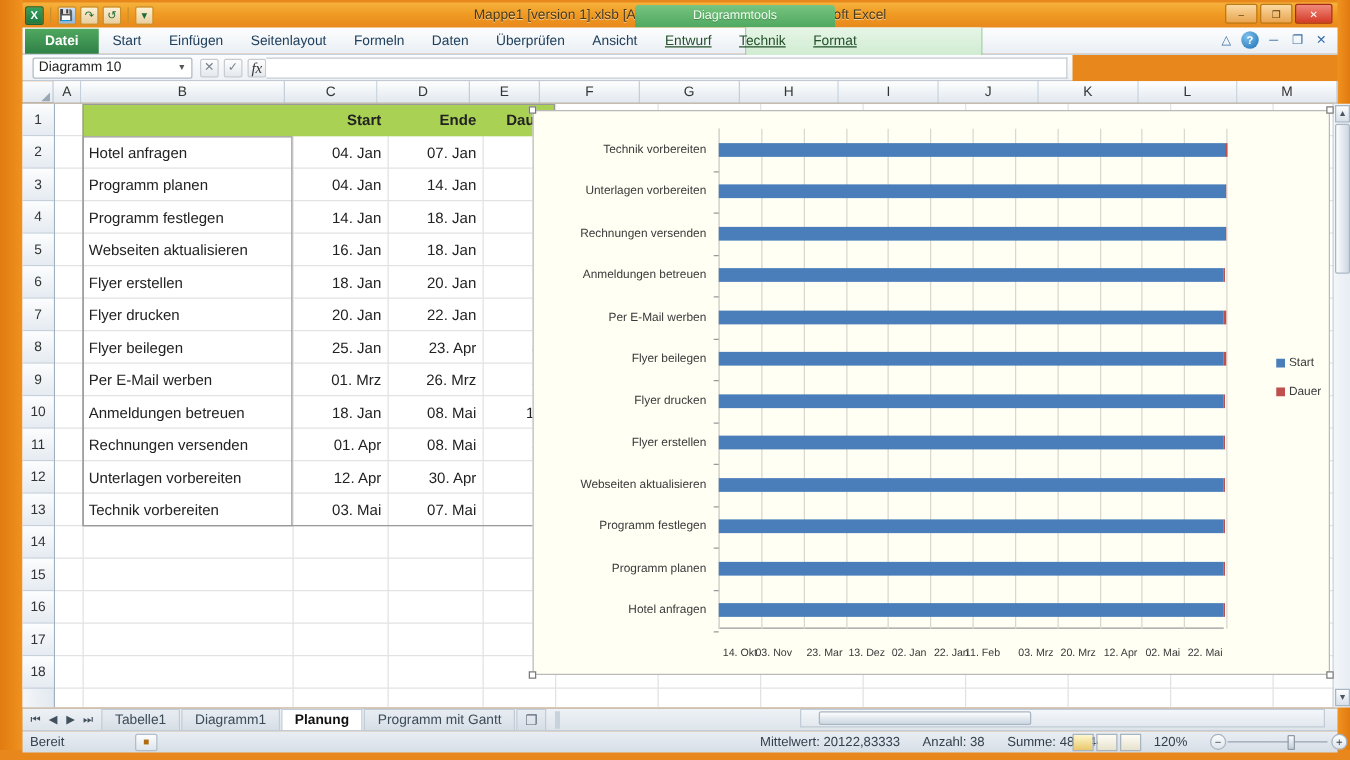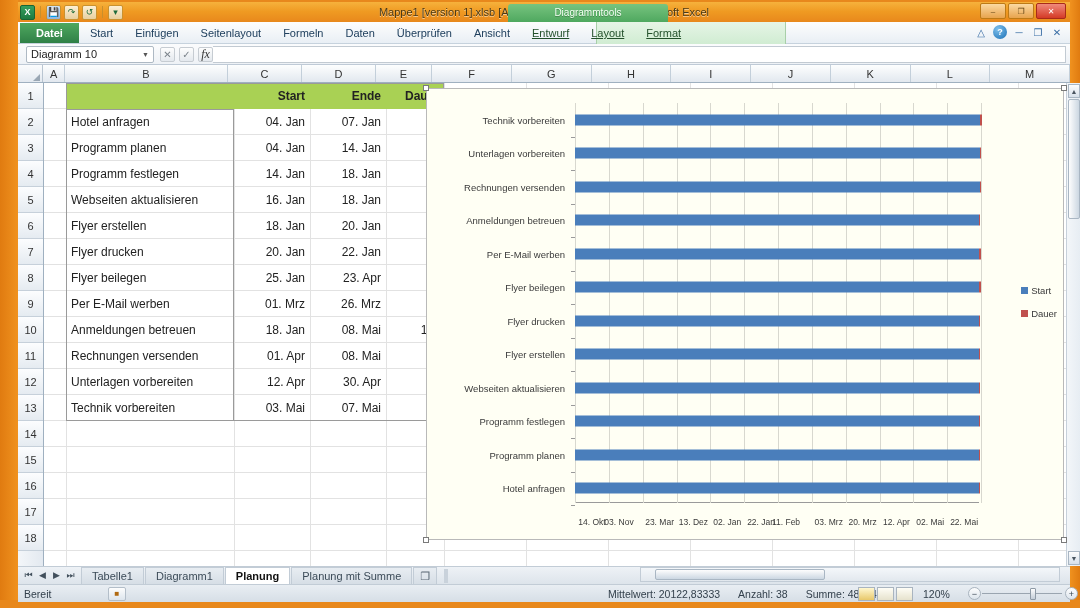--- a/index.html
+++ b/index.html
@@ -74,21 +74,21 @@
   .rtab { position:relative; z-index:1; }
   .ribbon-right-icons {
     position:absolute; right:6px; top:3px; display:flex; gap:5px; align-items:center;
     z-index:2;
   }
   .ri { width:14px;height:14px;font-size:10px;color:#3a6ea5;display:flex;align-items:center;justify-content:center;}
   .ri.help { border-radius:50%; background:radial-gradient(circle at 35% 30%,#7fc0ec,#1a6fb5); color:#fff; font-weight:bold; font-size:9px;}
 
   
   .formulabar {
-    position:absolute; left:18px; top:44px; width:1052px; height:21px;
+    position:absolute; left:18px; top:44px; width:840px; height:21px;
     background:linear-gradient(180deg,#fbfcfd,#eef2f6);
     border-bottom:1px solid #bfcad6;
     display:flex; align-items:center;
   }
   .namebox {
     width:128px; height:17px; margin-left:8px;
     background:#fff; border:1px solid #aeb9c4; border-radius:2px;
     display:flex; align-items:center; justify-content:space-between;
     padding:0 4px; font-size:11px;
   }
@@ -239,21 +239,21 @@
     <div class="ctx-group-bg"></div>
     <div class="rtab datei">Datei</div>
     <div class="rtab">Start</div>
     <div class="rtab">Einfügen</div>
     <div class="rtab">Seitenlayout</div>
     <div class="rtab">Formeln</div>
     <div class="rtab">Daten</div>
     <div class="rtab">Überprüfen</div>
     <div class="rtab">Ansicht</div>
     <div class="rtab ctx">Entwurf</div>
-    <div class="rtab ctx">Layout</div>
+    <div class="rtab ctx">Technik</div>
     <div class="rtab ctx">Format</div>
     <div class="ribbon-right-icons">
       <div class="ri">△</div>
       <div class="ri help">?</div>
       <div class="ri">─</div>
       <div class="ri">❐</div>
       <div class="ri">✕</div>
     </div>
   </div>
 
@@ -506,21 +506,21 @@
   <div class="tabbar">
     <div class="navbtns">
       <div class="navbtn">⏮</div>
       <div class="navbtn">◀</div>
       <div class="navbtn">▶</div>
       <div class="navbtn">⏭</div>
     </div>
     <div class="stab">Tabelle1</div>
     <div class="stab">Diagramm1</div>
     <div class="stab active">Planung</div>
-    <div class="stab">Planung mit Summe</div>
+    <div class="stab">Programm mit Gantt</div>
     <div class="stab newsheet">❐</div>
     <div class="tab-split"></div>
   </div>
   <div class="hscroll">
     <div class="hthumb"></div>
   </div>
 
   <div class="statusbar">
     <div class="sb-ready">Bereit</div>
     <div class="sb-ico">■</div>

